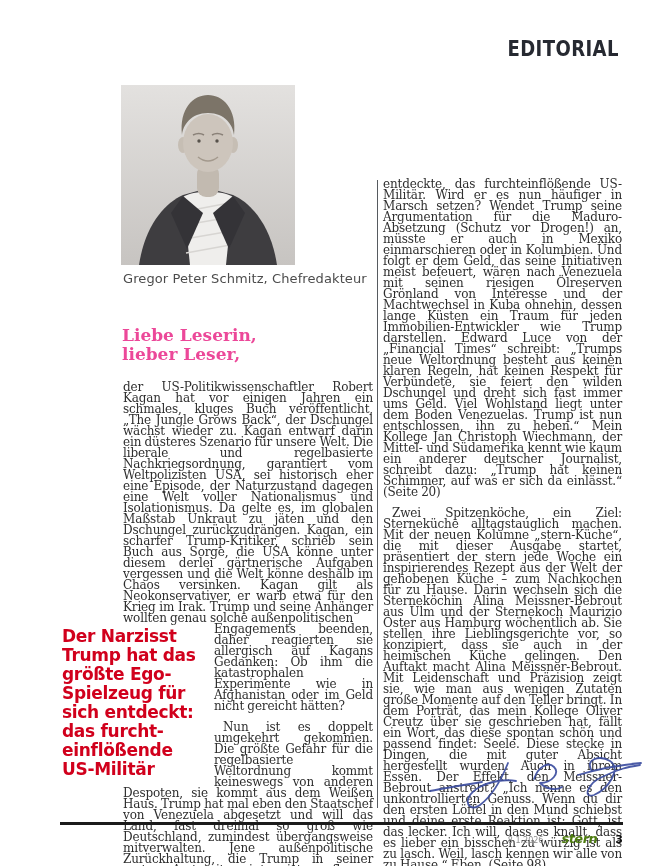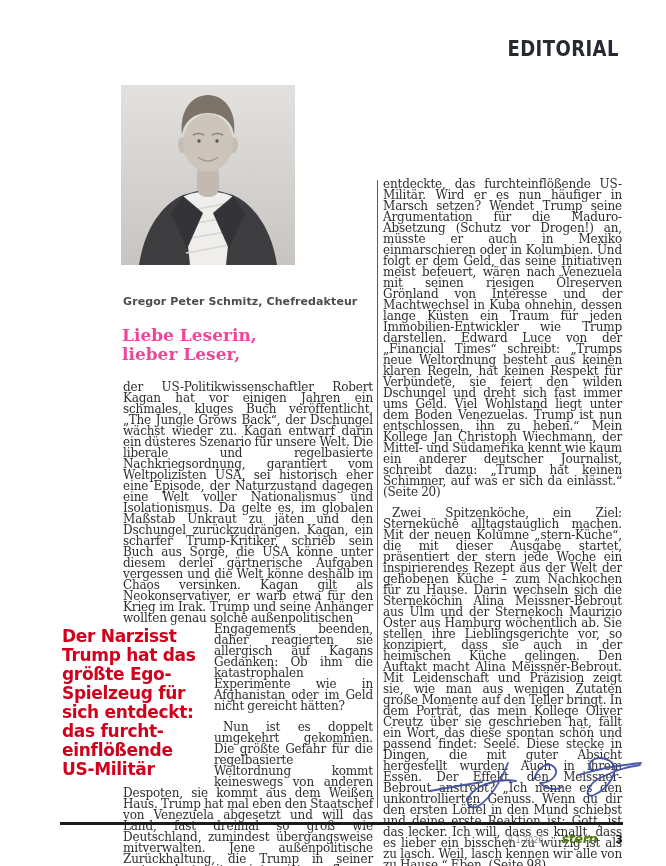--- a/index.html
+++ b/index.html
@@ -16,22 +16,22 @@
   }
 
   .photo {
     position:absolute; left:121px; top:85px; width:174px; height:180px;
     margin:0; background:#d8d5d2; overflow:hidden;
   }
   .photo svg { display:block; }
 
   .photo-caption {
     position:absolute; left:123px; top:271px;
-    font-family:"DejaVu Sans", sans-serif; font-weight:700;
-    font-size:11px; color:#4c4c4c; letter-spacing:.1px;margin-top:24px;
+    font-family:"DejaVu Sans", sans-serif; font-weight:400;
+    font-size:13px; color:#4c4c4c; letter-spacing:.1px;
   }
 
   .salutation {
     position:absolute; left:122px; top:326px; margin:0;
     font-family:"DejaVu Serif", serif; font-weight:700;
     font-size:17px; line-height:19px; color:#ec4899; white-space:pre-line;
   }
 
   .left-col  { position:absolute; left:123px; top:382px; width:250px; }
   .right-col { position:absolute; left:383px; top:179px; width:239px; }

